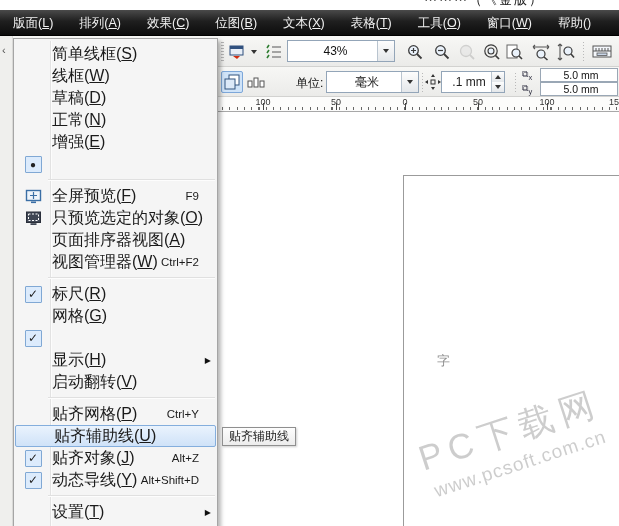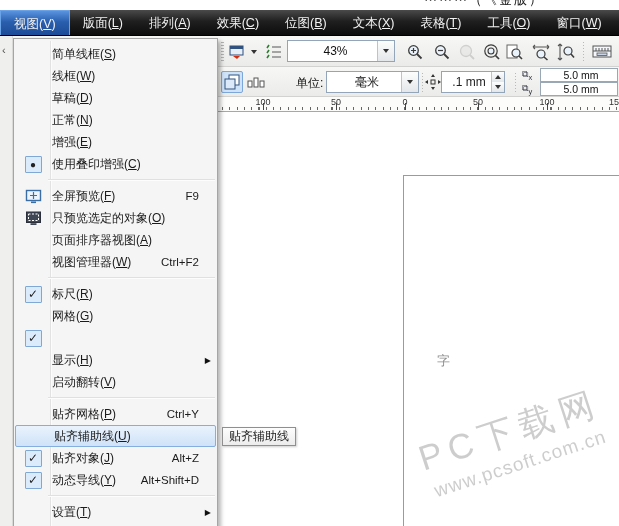--- a/index.html
+++ b/index.html
@@ -65,21 +65,21 @@
   
   .left-strip { position:absolute; left:0; top:36px; width:13px; height:490px; background:#efefed; border-right:1px solid #dcdcda; }
   .left-strip .chev { position:absolute; left:2px; top:8px; color:#555; font-size:11px; }
 
   
   .menu { position:absolute; left:13px; top:38px; width:205px; height:492px; background:#f5f5f5;
           border:1px solid #a5a5a5; box-shadow:3px 3px 4px rgba(0,0,0,.28); padding-top:4px; }
   .menu .gutline { position:absolute; left:36px; top:2px; bottom:2px; width:1px; background:#e2e2e2; box-shadow:1px 0 0 #fcfcfc; }
   .mi { position:relative; height:22px; display:flex; align-items:center; }
   .mi .gut { width:38px; display:flex; align-items:center; justify-content:center; flex:none; }
-  .mi .lbl { flex:1; font-size:12px; color:#1b1b1b; white-space:nowrap; }
+  .mi .lbl { flex:1; font-size:16px; color:#1b1b1b; white-space:nowrap; }
   .mi .sc  { font-size:11.5px; color:#1b1b1b; padding-right:18px; white-space:nowrap;text-align:center; }
   .mi .sub { position:absolute; right:6px; top:7px; font-size:8px; color:#111; }
   .mi.hl { background:linear-gradient(#eaf3fd,#cfe2f8); border:1px solid #84aedd; border-radius:2px; margin:0 1px; height:22px; }
   .gbox { width:17px; height:17px; background:#dcebfc; border:1px solid #80a8d4; display:flex; align-items:center; justify-content:center;
           font-size:12px; color:#222; border-radius:1px; }
   .gbox.bullet { font-size:10px; }
   .msep { height:10px; position:relative; }
   .msep::after { content:""; position:absolute; left:34px; right:2px; top:4px; height:1px; background:#e0e0e0; box-shadow:0 1px 0 #fdfdfd; }
 
   
@@ -91,21 +91,20 @@
 </head>
 <body>
 
 <div id="screen">
 
   <div class="top-strip">
     <span>⋯⋯⋯（《金版）</span>
   </div>
 
   <div class="menubar">
-    <div class="mb-item selected">视图(<u>V</u>)</div>
     <div class="mb-item">版面(<u>L</u>)</div>
     <div class="mb-item">排列(<u>A</u>)</div>
     <div class="mb-item">效果(<u>C</u>)</div>
     <div class="mb-item">位图(<u>B</u>)</div>
     <div class="mb-item">文本(<u>X</u>)</div>
     <div class="mb-item">表格(<u>T</u>)</div>
     <div class="mb-item">工具(<u>O</u>)</div>
     <div class="mb-item">窗口(<u>W</u>)</div>
     <div class="mb-item">帮助()</div>
   </div>
@@ -292,21 +291,20 @@
     </div>
     <div class="mi">
       <span class="gut"></span>
         <span class="lbl">增强(<u>E</u>)</span>
         <span class="sc"></span>
     </div>
     <div class="mi">
       <span class="gut">
           <span class="gbox bullet">●</span>
         </span>
-      <span class="lbl">使用叠印增强(<u>C</u>)</span>
         <span class="sc"></span>
     </div>
 
     <div class="msep"></div>
 
     <div class="mi">
       <span class="gut">
         <svg width="17" height="15" viewBox="0 0 17 15">
           <rect x="1.5" y="1.5" width="14" height="10" fill="#eef4fb" stroke="#3a6ea5" stroke-width="1.4"></rect>
           <path d="M8.5 3v7 M5 6.5h7" stroke="#3a6ea5" stroke-width="1.2"></path>

